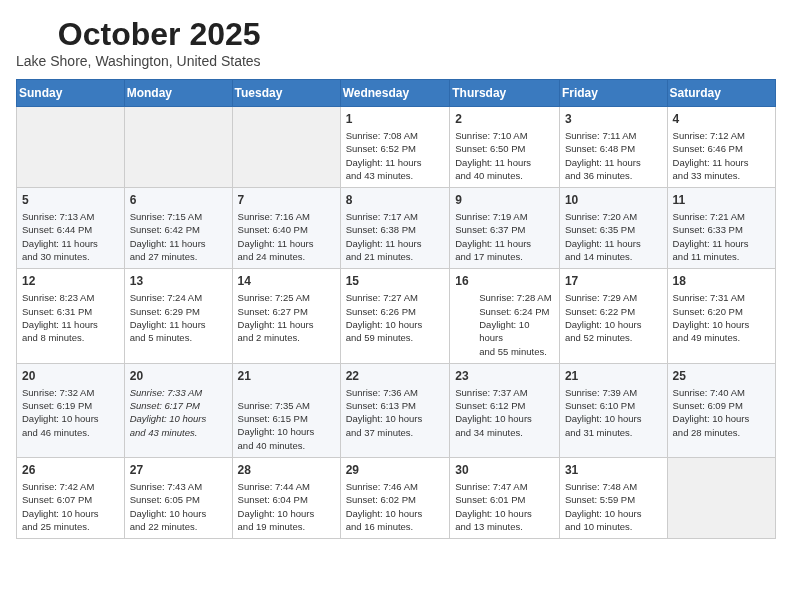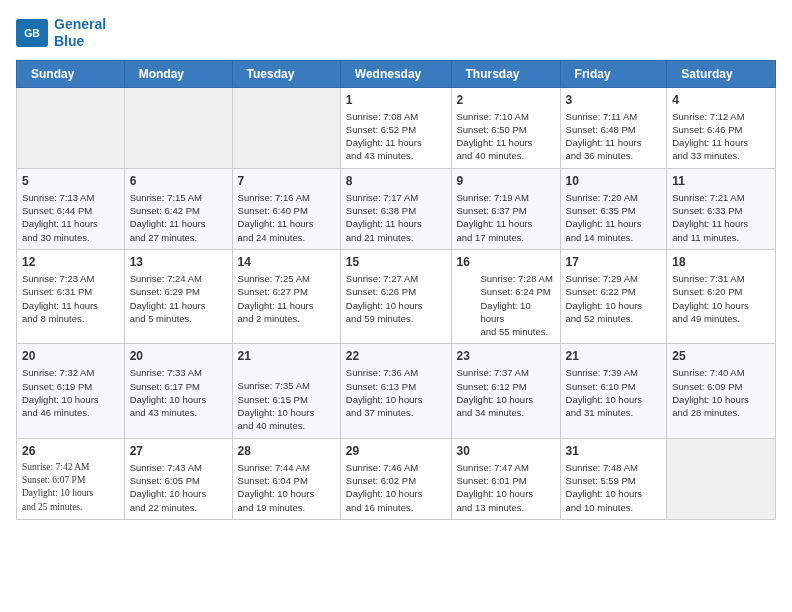--- a/index.html
+++ b/index.html
@@ -48,21 +48,21 @@
     }
     table {
       width: 100%;
       border-collapse: collapse;
       font-size: 10.5px;
     }
     thead tr th {
       background-color: #3a7abf;
       color: #fff;
       text-align: left;
-      padding: 6px 14px;
+      padding: 6px 2px;
       font-size: 12px;
       font-weight: bold;
       border: 1px solid #2e6aad;
     }
     tbody tr td {
       border: 1px solid #ccc;
       vertical-align: top;
       padding: 5px 5px;
       height: 80px;
       width: 113px;
@@ -83,29 +83,23 @@
       color: #333;
     }
     td.empty {
       background: #f0f0f0;
     }
   </style>
 </head>
 <body>
 
 <div class="header">
-  <div class="logo">
-    <svg class="logo-icon" viewBox="0 0 40 35" xmlns="http://www.w3.org/2000/svg">
-      <rect x="0" y="0" width="40" height="35" rx="3" fill="#1a6faf"></rect>
-      <text x="20" y="22" text-anchor="middle" fill="white" font-size="13" font-weight="bold" font-family="Arial">GB</text>
-    </svg>
-    <div class="logo-text">
-      <div><span>General</span></div>
-      <div><span style="color:#1a6faf">Blue</span></div>
-    </div>
+  <div class="title-block">
+    <div class="month-title">October 2025</div>
+    <div class="location">Lake Shore, Washington, United States</div>
   </div>
 </div>
 
 <table>
   <thead>
     <tr>
       <th>Sunday</th>
       <th>Monday</th>
       <th>Tuesday</th>
       <th>Wednesday</th>
@@ -195,21 +189,21 @@
           <div class="day-num">11</div>
           <div class="day-info" style="white-space: pre-line;">Sunrise: 7:21 AM
 Sunset: 6:33 PM
 Daylight: 11 hours
 and 11 minutes.</div>
         </td>
       </tr>
       <tr>
         <td>
           <div class="day-num">12</div>
-          <div class="day-info" style="white-space: pre-line;">Sunrise: 7:23 AM
+          <div class="day-info" style="white-space: pre-line;">Sunrise: 8:23 AM
 Sunset: 6:31 PM
 Daylight: 11 hours
 and 8 minutes.</div>
         </td>
         <td>
           <div class="day-num">13</div>
           <div class="day-info" style="white-space: pre-line;">Sunrise: 7:24 AM
 Sunset: 6:29 PM
 Daylight: 11 hours
 and 5 minutes.</div>
@@ -253,21 +247,21 @@
       <tr>
         <td>
           <div class="day-num">20</div>
           <div class="day-info" style="white-space: pre-line;">Sunrise: 7:32 AM
 Sunset: 6:19 PM
 Daylight: 10 hours
 and 46 minutes.</div>
         </td>
         <td>
           <div class="day-num">20</div>
-          <div class="day-info" style="white-space: pre-line;">Sunrise: 7:33 AM
+          <div class="day-info" style="white-space: pre-line; font-style: italic;">Sunrise: 7:33 AM
 Sunset: 6:17 PM
 Daylight: 10 hours
 and 43 minutes.</div>
         </td>
         <td>
           <div class="day-num">21</div>
           <div class="day-info" style="white-space: pre-line; margin-top: 16px;">Sunrise: 7:35 AM
 Sunset: 6:15 PM
 Daylight: 10 hours
 and 40 minutes.</div>
@@ -297,21 +291,21 @@
           <div class="day-num">25</div>
           <div class="day-info" style="white-space: pre-line;">Sunrise: 7:40 AM
 Sunset: 6:09 PM
 Daylight: 10 hours
 and 28 minutes.</div>
         </td>
       </tr>
       <tr>
         <td>
           <div class="day-num">26</div>
-          <div class="day-info" style="white-space: pre-line; font-family: Liberation Serif, serif;">Sunrise: 7:42 AM
+          <div class="day-info" style="white-space: pre-line;">Sunrise: 7:42 AM
 Sunset: 6:07 PM
 Daylight: 10 hours
 and 25 minutes.</div>
         </td>
         <td>
           <div class="day-num">27</div>
           <div class="day-info" style="white-space: pre-line;">Sunrise: 7:43 AM
 Sunset: 6:05 PM
 Daylight: 10 hours
 and 22 minutes.</div>

